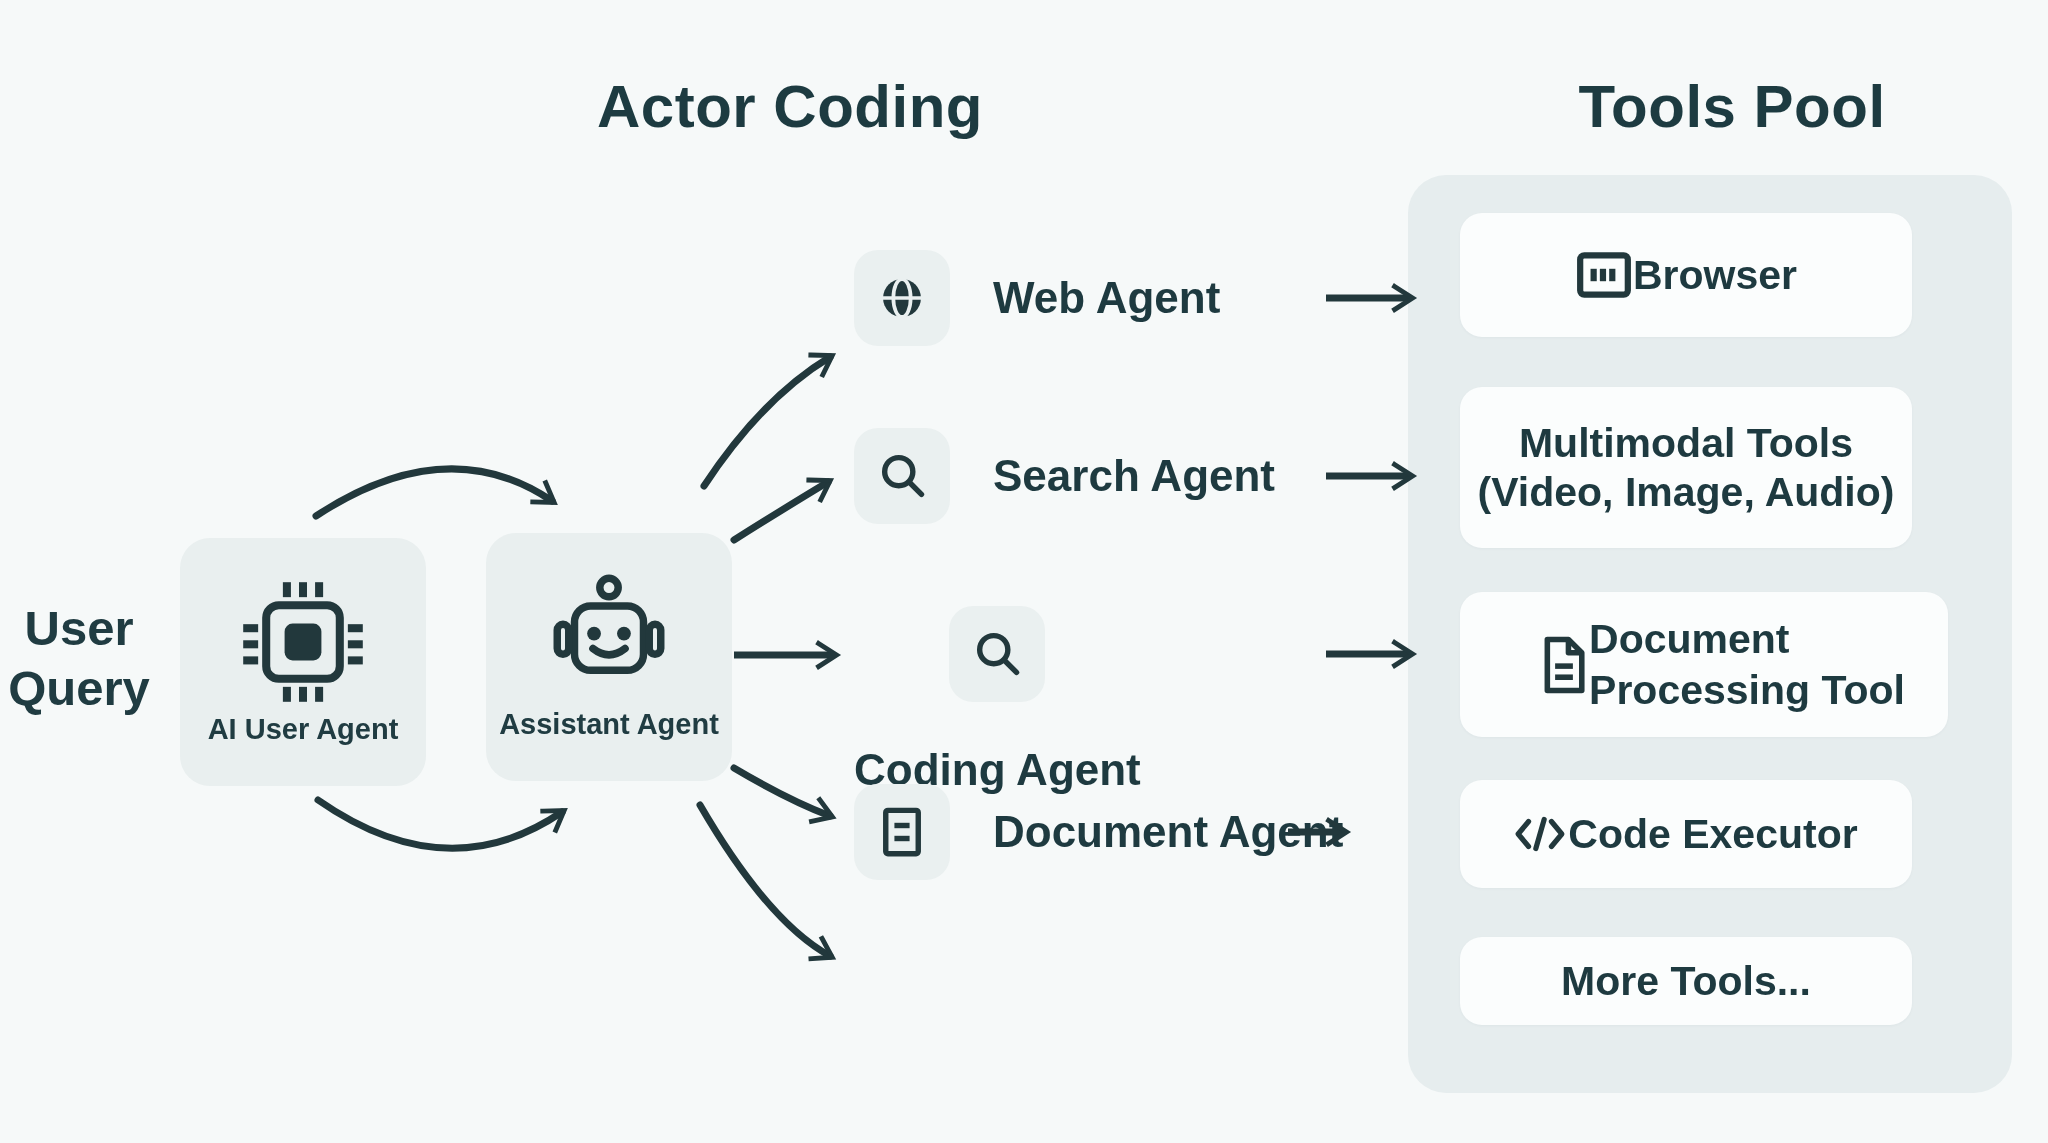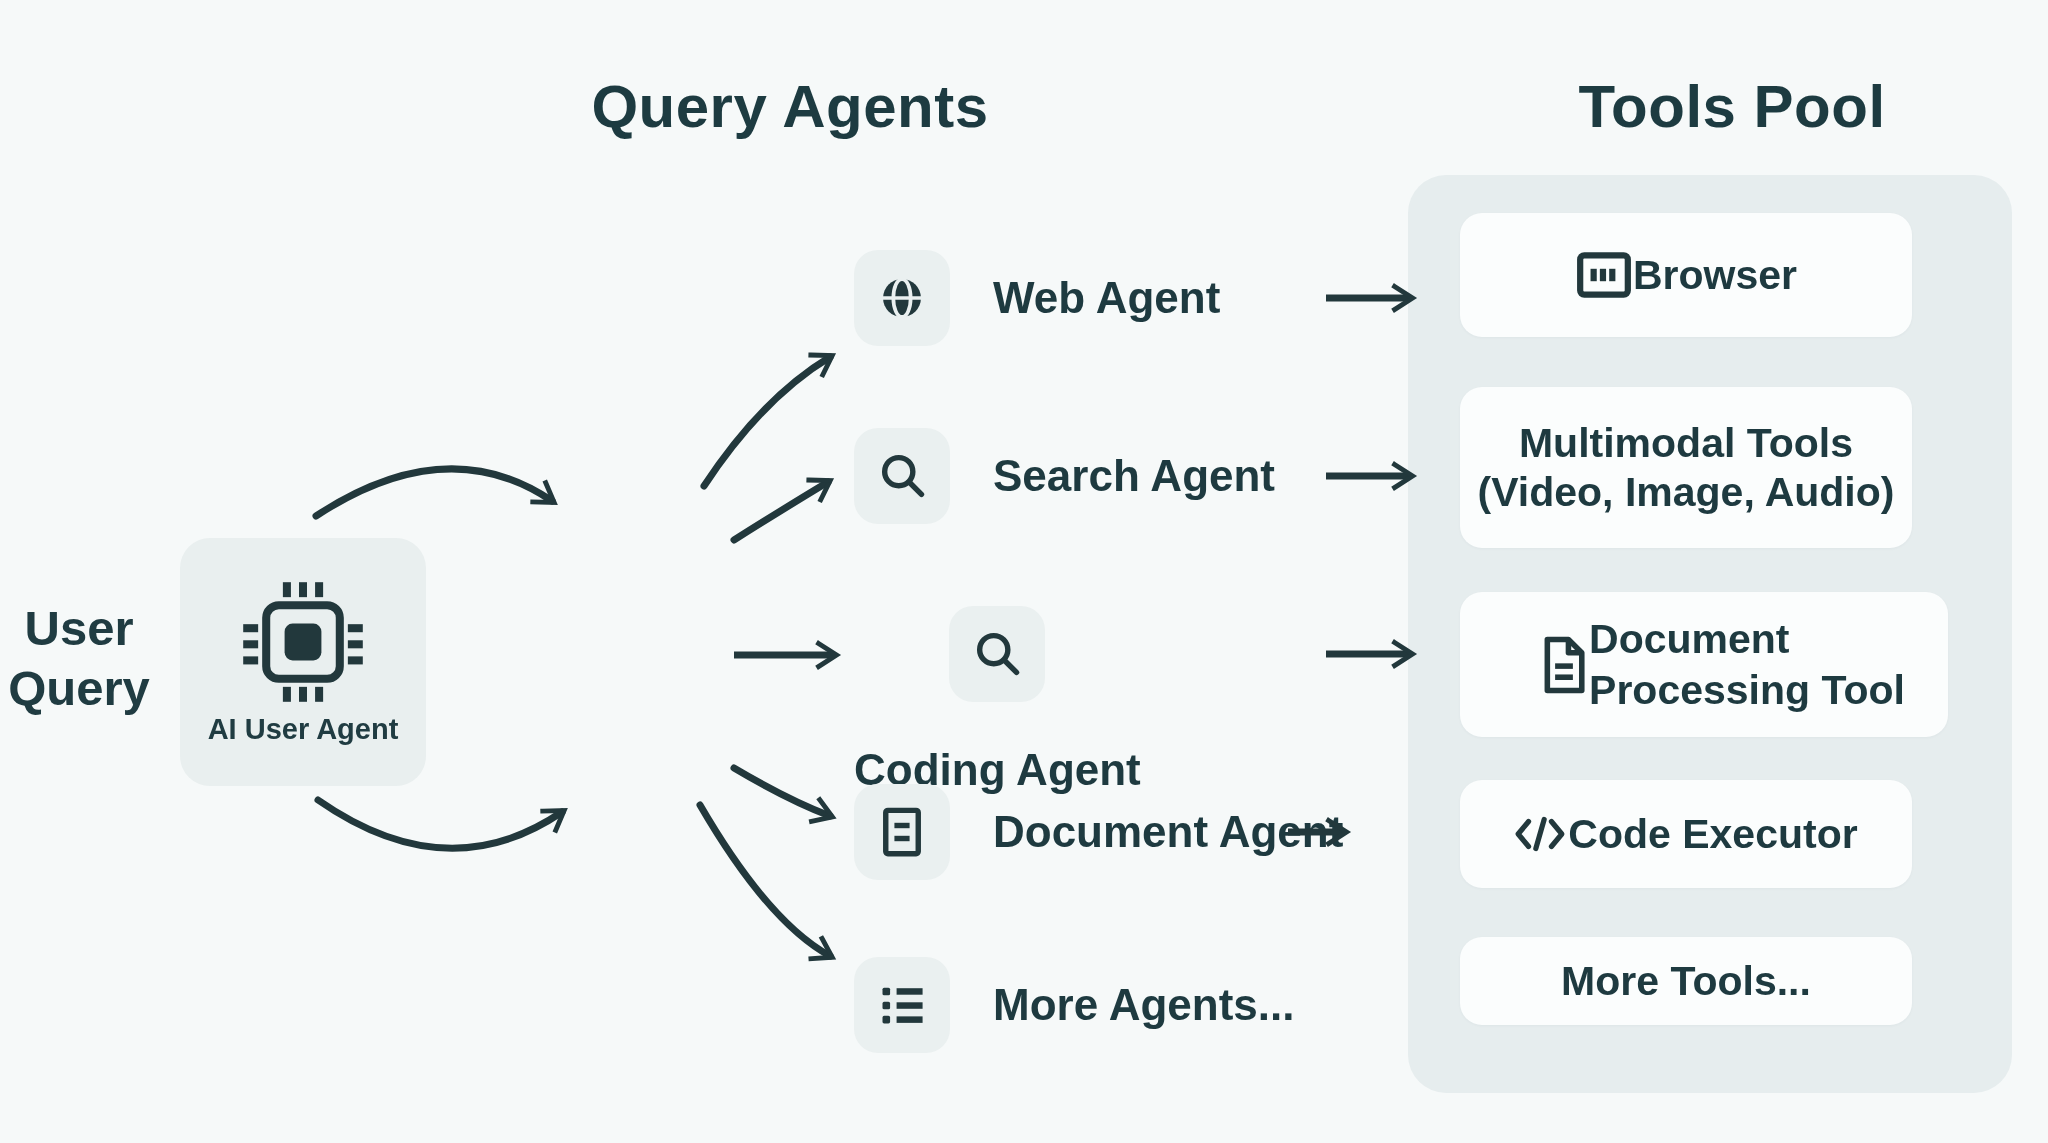--- a/index.html
+++ b/index.html
@@ -58,21 +58,21 @@
   .row-content{display:flex;align-items:center;}
 
   svg.overlay{position:absolute;left:0;top:0;pointer-events:none;}
   .stroke-ink{stroke:#22383c;fill:none;}
 </style>
 </head>
 <body>
 
 <div class="stage">
 
-  <div class="abs heading" style="left:490px;top:72px;width:600px;">Query Agents</div>
+  <div class="abs heading" style="left:490px;top:72px;width:600px;">Actor Coding</div>
   <div class="abs heading" style="left:1432px;top:72px;width:600px;">Tools Pool</div>
 
   <div class="abs user-query">
     <div>User</div>
     <div>Query</div>
   </div>
 
   <div class="abs agent-card" style="left:180px;top:538px;">
     <div class="icon-wrap">
       <svg width="138" height="138" viewBox="0 0 120 120">
@@ -90,20 +90,36 @@
           <line x1="99" y1="48" x2="112" y2="48"></line>
             <line x1="99" y1="62" x2="112" y2="62"></line>
             <line x1="99" y1="76" x2="112" y2="76"></line>
         </g>
         <rect x="44" y="44" width="32" height="32" rx="7" fill="#22383c"></rect>
       </svg>
     </div>
     <div class="card-label">AI User Agent</div>
   </div>
 
+  <div class="abs agent-card" style="left:486px;top:533px;">
+    <div class="icon-wrap">
+      <svg width="138" height="138" viewBox="0 0 120 120">
+        <g class="stroke-ink" stroke-width="6.5">
+          <circle cx="60" cy="17" r="8"></circle>
+          <rect x="30" y="33" width="60" height="56" rx="14"></rect>
+          <rect x="15" y="49" width="10" height="26" rx="5"></rect>
+          <rect x="95" y="49" width="10" height="26" rx="5"></rect>
+          <path d="M46 70 Q60 81 74 70" stroke-linecap="round"></path>
+        </g>
+        <circle cx="47" cy="57" r="6" fill="#22383c"></circle>
+        <circle cx="73" cy="57" r="6" fill="#22383c"></circle>
+      </svg>
+    </div>
+    <div class="card-label">Assistant Agent</div>
+  </div>
 
   <div class="abs agent-row" style="top:250px;">
     <div class="agent-tile">
       <svg width="52" height="52" viewBox="0 0 48 48">
         <circle cx="24" cy="24" r="17.5" fill="#22383c"></circle>
         <g fill="none" stroke="#eaf0f0" stroke-width="3.4">
           <ellipse cx="24" cy="24" rx="8" ry="17.5"></ellipse>
           <line x1="4" y1="24" x2="44" y2="24"></line>
         </g>
       </svg>
@@ -141,37 +157,20 @@
         <g class="stroke-ink" stroke-width="5">
           <rect x="9" y="4" width="30" height="40" rx="2"></rect>
           <line x1="17" y1="18" x2="31" y2="18"></line>
           <line x1="17" y1="30" x2="31" y2="30"></line>
         </g>
       </svg>
     </div>
     <div class="agent-label">Document Agent</div>
   </div>
 
-  <div class="abs agent-row" style="top:957px;">
-    <div class="agent-tile">
-      <svg width="52" height="52" viewBox="0 0 48 48">
-        <g fill="#22383c">
-          <rect x="6" y="8" width="7" height="7" rx="1.5"></rect>
-          <rect x="6" y="21" width="7" height="7" rx="1.5"></rect>
-          <rect x="6" y="34" width="7" height="7" rx="1.5"></rect>
-        </g>
-        <g class="stroke-ink" stroke-width="6">
-          <line x1="19" y1="11.5" x2="43" y2="11.5"></line>
-          <line x1="19" y1="24.5" x2="43" y2="24.5"></line>
-          <line x1="19" y1="37.5" x2="43" y2="37.5"></line>
-        </g>
-      </svg>
-    </div>
-    <div class="agent-label">More Agents...</div>
-  </div>
 
   <div class="abs tools-panel"></div>
 
   <div class="abs tool-card" style="top:213px;height:124px;">
     <div class="row-content">
       <span>
         <svg width="58" height="50" viewBox="0 0 56 48" style="display:block">
           <g class="stroke-ink" stroke-width="6">
             <rect x="5" y="5" width="46" height="38" rx="4"></rect>
             <line x1="18" y1="18" x2="18" y2="30"></line>

